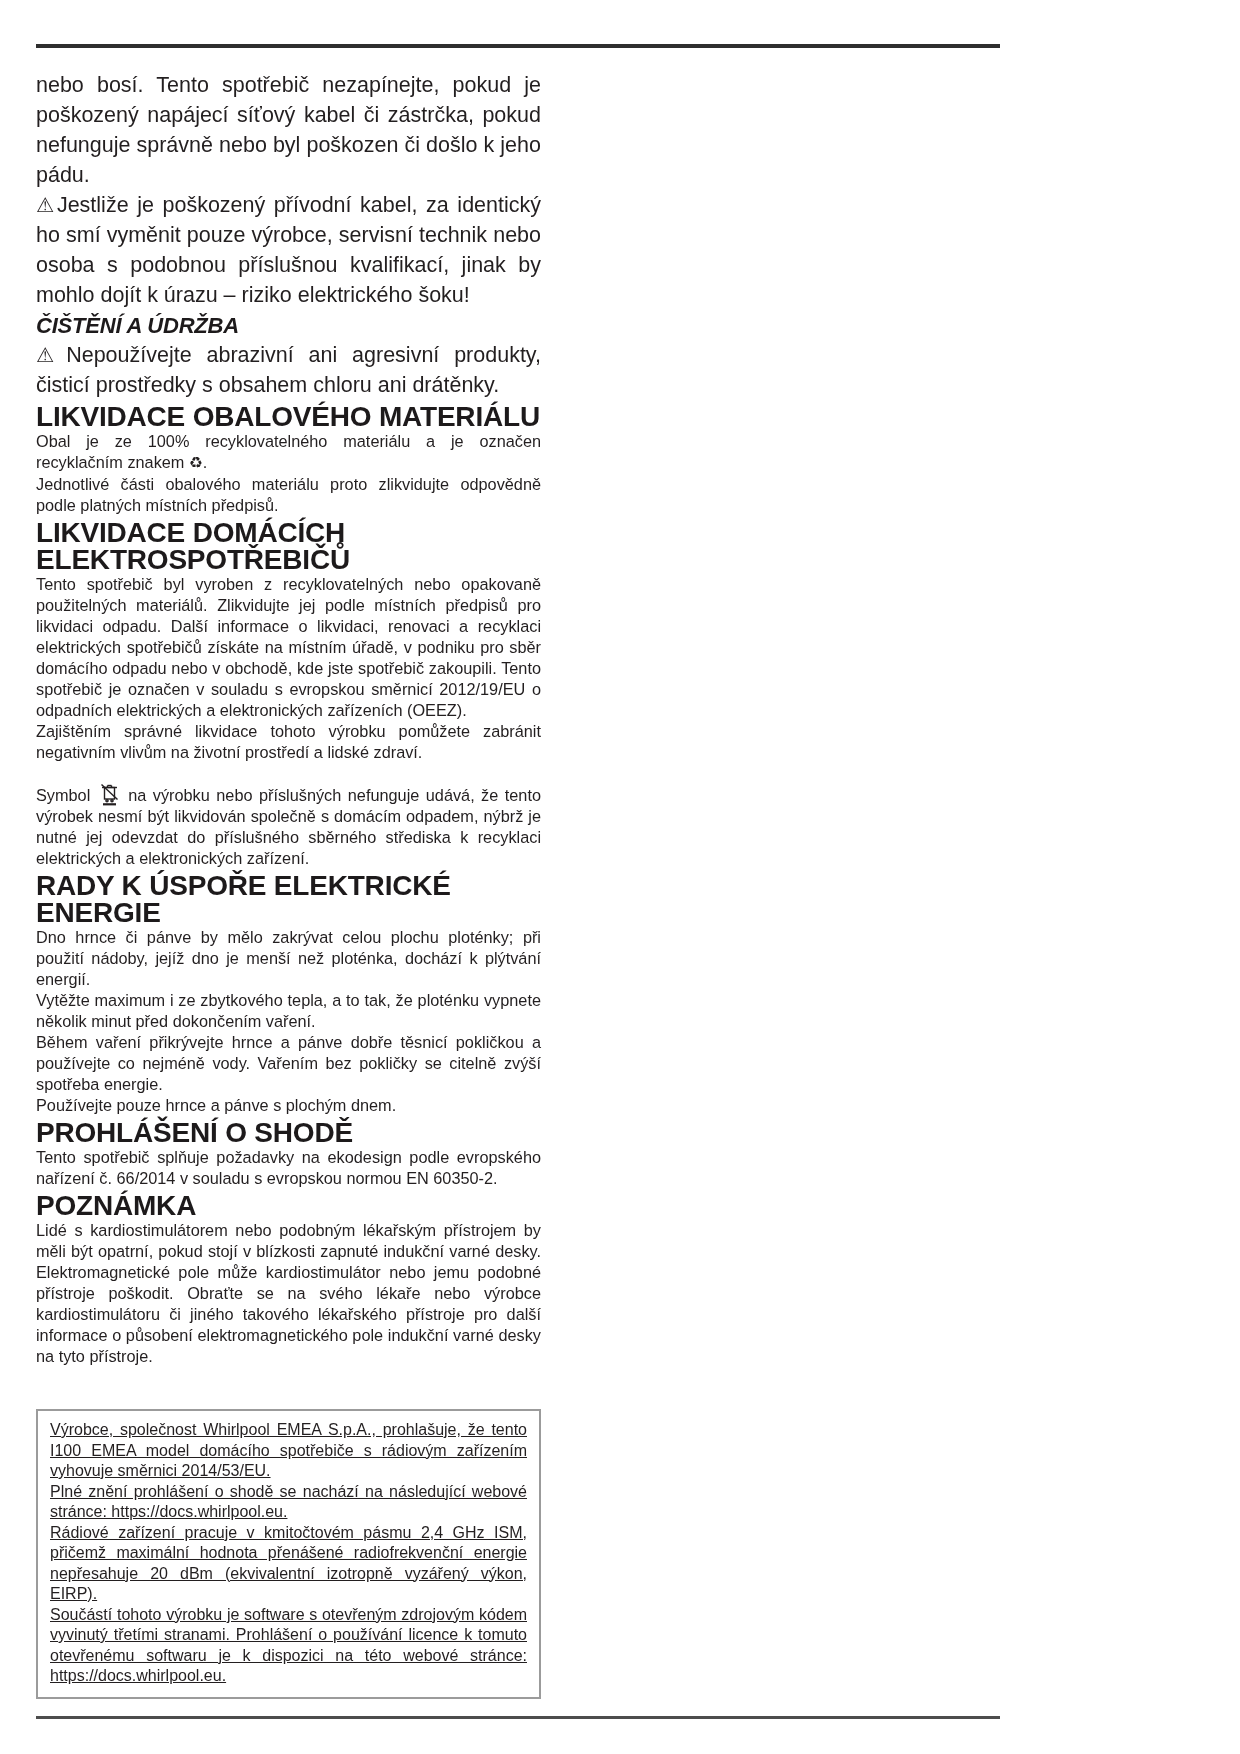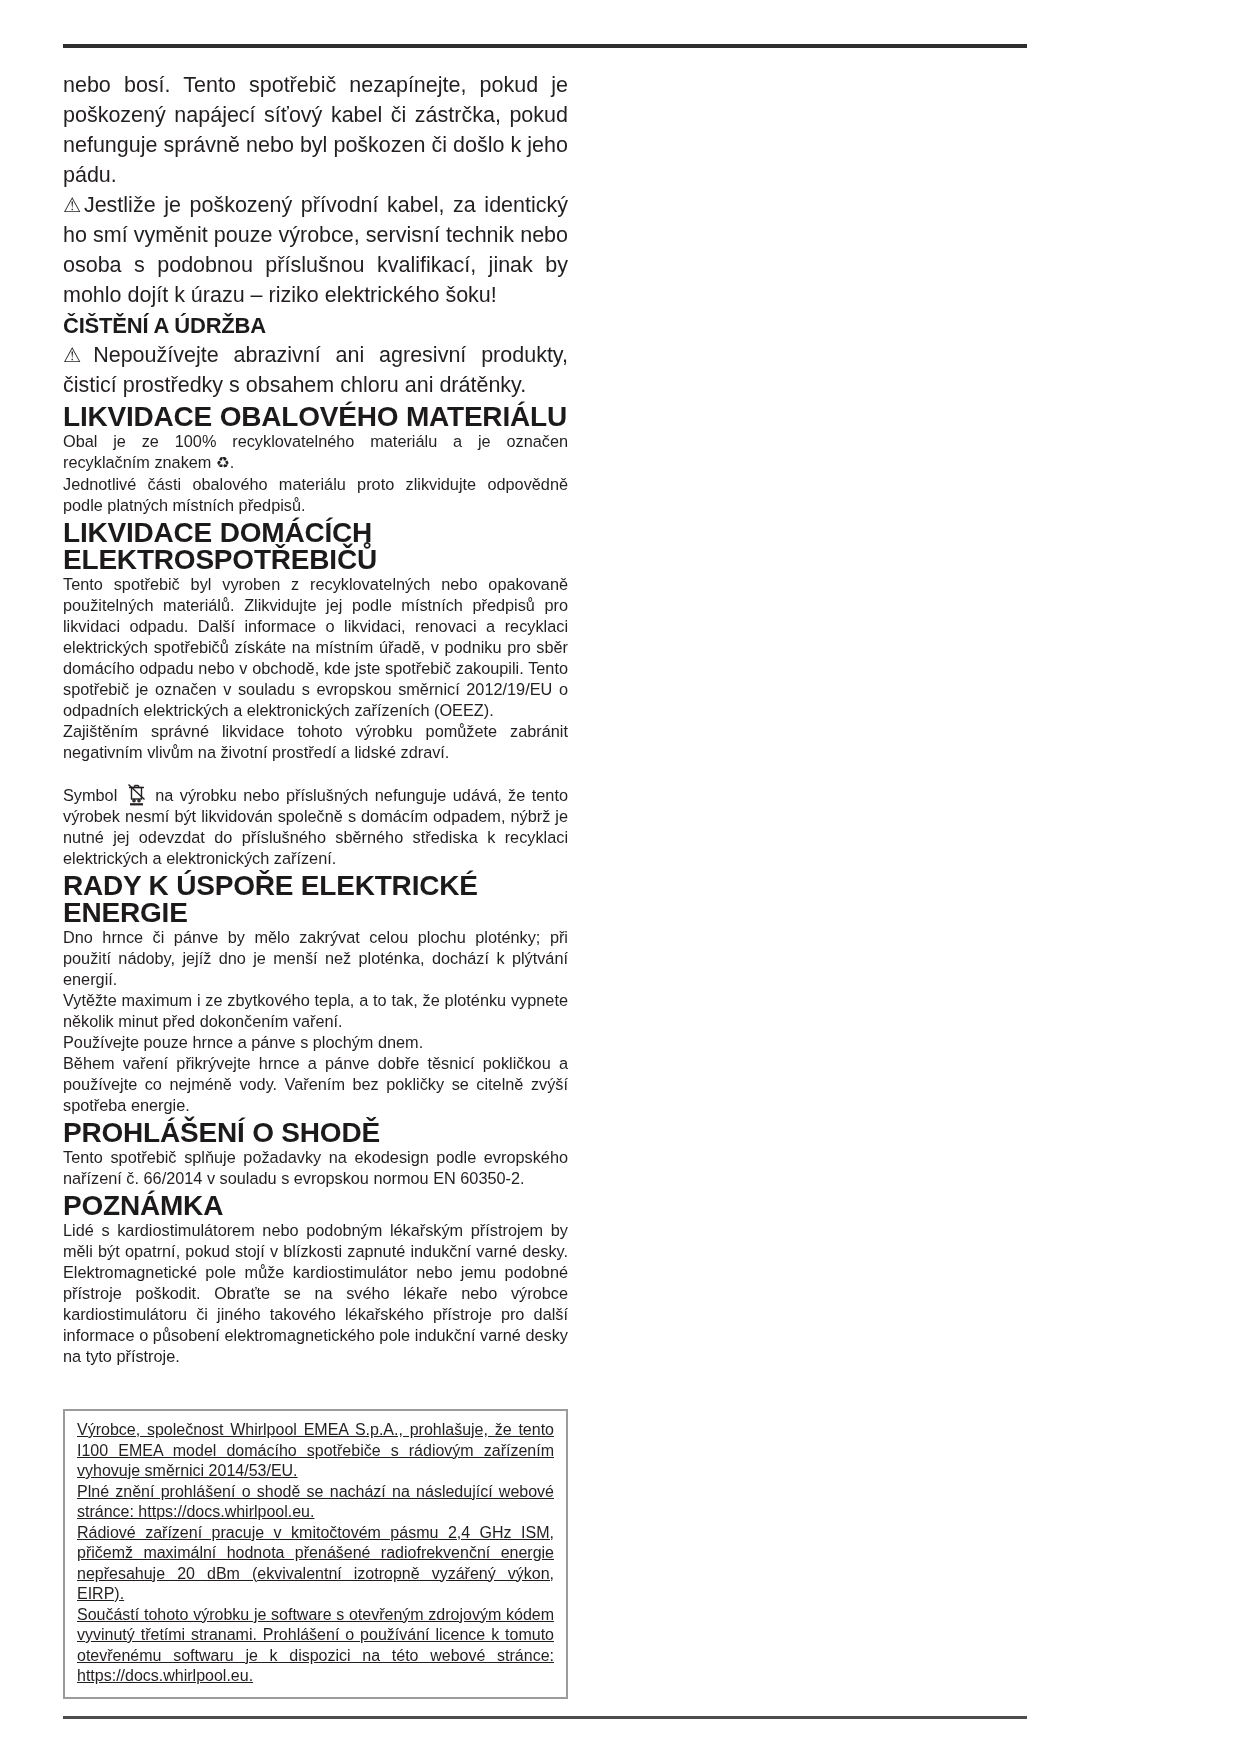--- a/index.html
+++ b/index.html
@@ -4,21 +4,20 @@
 <style>
   html,body{margin:0;padding:0;background:#ffffff;}
   .page{
     position:relative;
     width:1000px;
     height:1754px;
     background:#ffffff;
     font-family:"Liberation Sans","DejaVu Sans",sans-serif;
     color:#231f20;
     overflow:hidden;
-    margin-left:27px;
   }
   .rule-top{
     position:absolute;
     left:36px; top:44px;
     width:1168px; height:4px;
     background:#2e2e2e;
   }
   .rule-bottom{
     position:absolute;
     left:36px; top:1716px;
@@ -41,20 +40,21 @@
     line-height:21px;
     text-align:justify;
   }
   .h-lg{
     font-size:22px;
     line-height:29px;
     font-weight:bold;
     color:#1d1a1b;
     margin:1px 0 0 0;
     letter-spacing:-0.2px;
+    font-style:italic;
   }
   .h-sm{
     font-size:28px;
     line-height:27px;
     font-weight:bold;
     color:#1d1a1b;
     margin:3px 0 1px 0;
     letter-spacing:-0.2px;
   }
   .warn{
@@ -129,22 +129,22 @@
             <circle cx="12" cy="17.8" r="1.1"></circle>
             <line x1="1.5" y1="1.5" x2="17.5" y2="16.5"></line>
           </g>
           <rect x="3" y="20.2" width="13" height="2.2" fill="#231f20"></rect>
         </svg><span> na výrobku nebo příslušných nefunguje udává, že tento výrobek nesmí být likvidován společně s domácím odpadem, nýbrž je nutné jej odevzdat do příslušného sběrného střediska k recyklaci elektrických a elektronických zařízení.</span></p>
 
     <h3 class="h-sm">RADY K ÚSPOŘE ELEKTRICKÉ ENERGIE</h3>
 
     <p class="sm"><span>Dno hrnce či pánve by mělo zakrývat celou plochu ploténky; při použití nádoby, jejíž dno je menší než ploténka, dochází k plýtvání energií.</span></p>
     <p class="sm"><span>Vytěžte maximum i ze zbytkového tepla, a to tak, že ploténku vypnete několik minut před dokončením vaření.</span></p>
+    <p class="sm"><span>Během vaření přikrývejte hrnce a pánve dobře těsnicí pokličkou a používejte co nejméně vody. Vařením bez pokličky se citelně zvýší spotřeba energie.</span></p>
     <p class="sm"><span>Používejte pouze hrnce a pánve s plochým dnem.</span></p>
-    <p class="sm"><span>Během vaření přikrývejte hrnce a pánve dobře těsnicí pokličkou a používejte co nejméně vody. Vařením bez pokličky se citelně zvýší spotřeba energie.</span></p>
 
     <h3 class="h-sm">PROHLÁŠENÍ O SHODĚ</h3>
 
     <p class="sm"><span>Tento spotřebič splňuje požadavky na ekodesign podle evropského nařízení č. 66/2014 v souladu s evropskou normou EN 60350-2.</span></p>
 
     <h3 class="h-sm">POZNÁMKA</h3>
 
     <p class="sm"><span>Lidé s kardiostimulátorem nebo podobným lékařským přístrojem by měli být opatrní, pokud stojí v blízkosti zapnuté indukční varné desky. Elektromagnetické pole může kardiostimulátor nebo jemu podobné přístroje poškodit. Obraťte se na svého lékaře nebo výrobce kardiostimulátoru či jiného takového lékařského přístroje pro další informace o působení elektromagnetického pole indukční varné desky na tyto přístroje.</span></p>
 
     <aside class="box">

